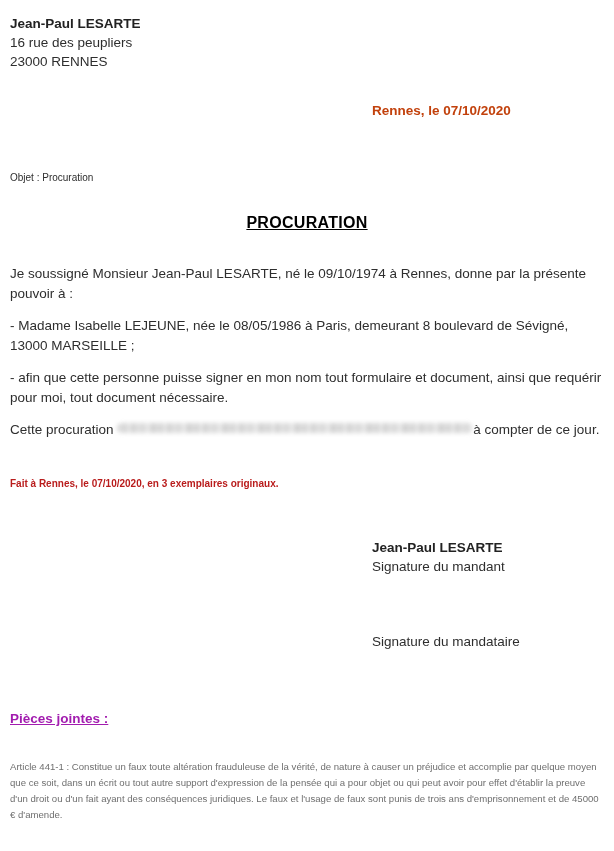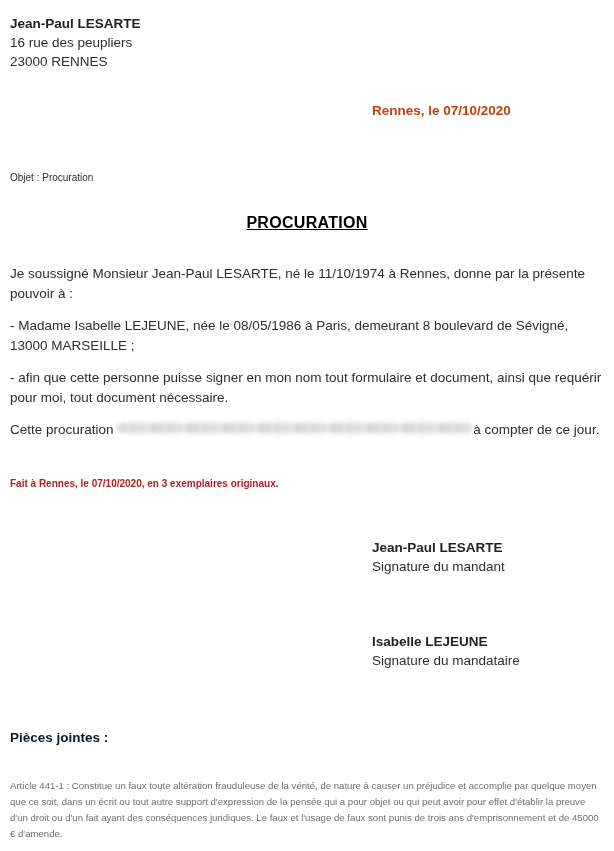--- a/index.html
+++ b/index.html
@@ -69,22 +69,23 @@
     font-size: 13.5px;
     line-height: 19px;
   }
   .sig1 { margin-top: 44px; }
   .sig2 { margin-top: 56px; }
   .signature-block .sig-name { font-weight: 700; color: #222; }
   .attachments-heading {
     margin-top: 58px;
     font-size: 13.5px;
     font-weight: 700;
-    color: #0f172a;
+    color: #a21caf;
     line-height: 20px;
+    text-decoration: underline;
   }
   .attachments-list {
     margin-top: 10px;
     font-size: 13.5px;
     line-height: 20px;
   }
   .legal-footer {
     margin-top: 30px;
     font-size: 9.6px;
     line-height: 16px;
@@ -102,37 +103,36 @@
     <div>16 rue des peupliers</div>
     <div>23000 RENNES</div>
   </div>
 
   <div class="dateline">Rennes, le 07/10/2020</div>
 
   <div class="subject">Objet : Procuration</div>
 
   <div class="doc-title">PROCURATION</div>
 
-  <div class="body-text p1">Je soussigné Monsieur Jean-Paul LESARTE, né le 11/10/1974 à Rennes, donne par la présente pouvoir à :</div>
+  <div class="body-text p1">Je soussigné Monsieur Jean-Paul LESARTE, né le 09/10/1974 à Rennes, donne par la présente pouvoir à :</div>
 
   <div class="body-text para">- Madame Isabelle LEJEUNE, née le 08/05/1986 à Paris, demeurant 8 boulevard de Sévigné, 13000 MARSEILLE ;</div>
 
   <div class="body-text para">- afin que cette personne puisse signer en mon nom tout formulaire et document, ainsi que requérir pour moi, tout document nécessaire.</div>
 
   <div class="body-text para"><span>Cette procuration </span><span class="redaction"></span><span>à compter de ce jour.</span></div>
 
   <div class="closing">Fait à Rennes, le 07/10/2020, en 3 exemplaires originaux.</div>
 
   <div class="signature-block sig1">
     <div class="sig-name">Jean-Paul LESARTE</div>
     <div>Signature du mandant</div>
   </div>
 
   <div class="signature-block sig2">
-    <div class="sig-name">Isabelle LEJEUNE</div>
     <div>Signature du mandataire</div>
   </div>
 
   <div class="attachments-heading">Pièces jointes :</div>
 
 
   <div class="legal-footer">Article 441-1 : Constitue un faux toute altération frauduleuse de la vérité, de nature à causer un préjudice et accomplie par quelque moyen que ce soit, dans un écrit ou tout autre support d'expression de la pensée qui a pour objet ou qui peut avoir pour effet d'établir la preuve d'un droit ou d'un fait ayant des conséquences juridiques. Le faux et l'usage de faux sont punis de trois ans d'emprisonnement et de 45000 € d'amende.</div>
 
 </div>
 

